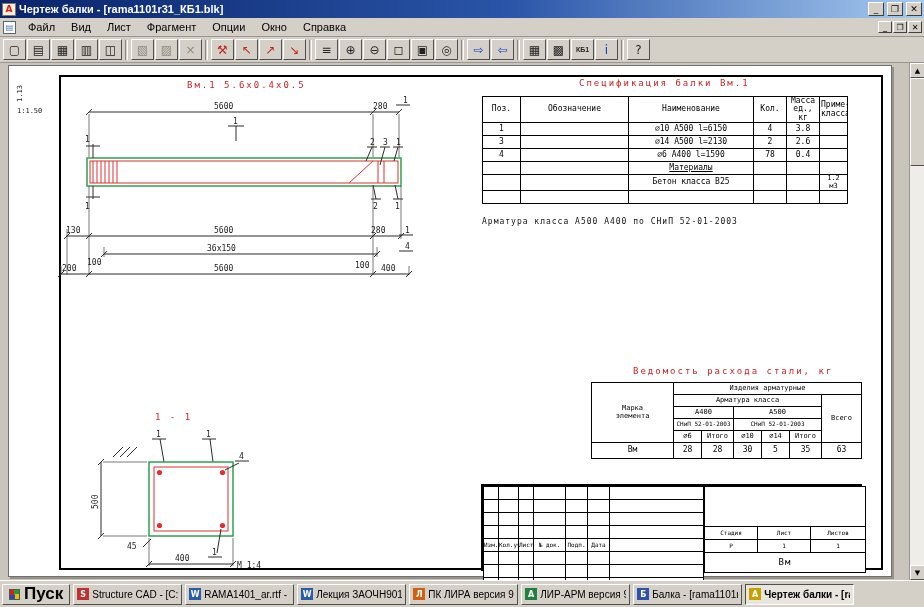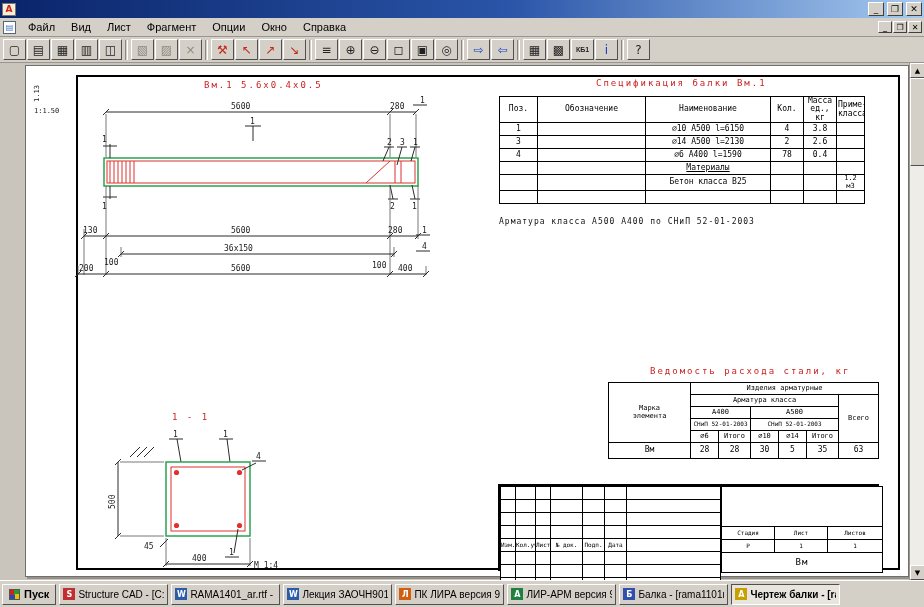--- a/index.html
+++ b/index.html
@@ -27,21 +27,21 @@
   .tool-btn{width:23px;height:21px;background:#d4d0c8;border:1px solid;border-color:#fff #505050 #505050 #fff;
     font:12px "DejaVu Sans",sans-serif;color:#222;display:flex;align-items:center;justify-content:center;
     overflow:hidden;flex:0 0 auto}
   .tool-btn.red{color:#c22818}
   .tool-btn.blue{color:#1040c0}
   .tool-btn.gray{color:#8d897f}
   .tool-btn.txt{font:bold 7px "Liberation Sans",sans-serif}
   .tsep{width:3px;height:20px;border-left:1px solid #8d897f;border-right:1px solid #fff;margin:0 2px;flex:0 0 auto}
   
   .workarea{position:relative;height:517px;background:#c9c5bd;overflow:hidden}
-  .sheet{position:absolute;left:25px;top:2px;width:884px;height:512px;background:#fff;
+  .sheet{position:absolute;left:8px;top:2px;width:884px;height:512px;background:#fff;
     border:1px solid #6f6f6f;box-shadow:2px 2px 0 #979289}
   .frame{position:absolute;left:50px;top:9px;width:824px;height:495px;border:2px solid #000}
   .dwg{position:absolute;left:0;top:0}
   .dwg-title{position:absolute;color:#cc2222;font:9px "DejaVu Sans Mono",monospace;letter-spacing:2px;white-space:nowrap}
   .footnote{position:absolute;color:#111;font:8px "DejaVu Sans Mono",monospace;letter-spacing:1px;white-space:nowrap}
   svg text{font-family:"DejaVu Sans Mono",monospace;font-size:8px;fill:#1a1a1a}
   svg text.f7{font-size:7px}
   .k{stroke:#2b2b2b;stroke-width:1;fill:none}
   .kl{stroke:#555;stroke-width:.8;fill:none}
   .r{stroke:#e03030;stroke-width:1;fill:none}
@@ -68,37 +68,38 @@
   
   .vscroll{position:absolute;right:0;top:0;width:15px;height:517px;background:#efede8;border-left:1px solid #9a968e}
   .scroll-btn{width:15px;height:15px;background:#d4d0c8;border:1px solid;border-color:#fff #505050 #505050 #fff;
     font:7px "DejaVu Sans",sans-serif;display:flex;align-items:center;justify-content:center}
   .scroll-btn.down{position:absolute;bottom:0}
   .scroll-thumb{position:absolute;top:15px;left:0;width:15px;height:88px;background:#d4d0c8;
     border:1px solid;border-color:#fff #505050 #505050 #fff}
   
   .taskbar{height:27px;background:#d4d0c8;border-top:1px solid #fff;display:flex;align-items:center;gap:3px;padding:0 2px}
   .start-btn{height:21px;background:#d4d0c8;border:1px solid;border-color:#fff #505050 #505050 #fff;
-    display:flex;align-items:center;gap:4px;padding:0 6px;font-size:11px;font-weight:bold;flex:0 0 auto}
+    display:flex;align-items:center;gap:4px;padding:0 6px;font-size:17px;font-weight:bold;flex:0 0 auto}
   .winflag{width:11px;height:11px;background:conic-gradient(#2a9a2a 0 25%,#e8c000 0 50%,#2050c0 0 75%,#d02020 0);
     border:1px solid #555}
   .task-btn{width:109px;height:21px;background:#d4d0c8;border:1px solid;border-color:#fff #505050 #505050 #fff;
     display:flex;align-items:center;gap:3px;padding:0 3px;font-size:10px;overflow:hidden;flex:0 0 auto}
   .task-btn .tlabel{white-space:nowrap;overflow:hidden}
   .task-btn.active{background:#e8e5df;border-color:#505050 #fff #fff #505050;font-weight:bold}
   .ticon{width:12px;height:12px;flex:0 0 auto;color:#fff;font:bold 8px "DejaVu Sans",sans-serif;
     display:flex;align-items:center;justify-content:center}
   .ticon.c0{background:#c03030}.ticon.c1{background:#2a5caa}.ticon.c2{background:#2a5caa}
   .ticon.c3{background:#d06010}.ticon.c4{background:#208040}.ticon.c5{background:#3050b0}.ticon.c6{background:#c8a000}
 </style>
 </head>
 <body>
 
 <div class="titlebar">
   <div class="app-icon">А</div>
+  <div class="title">Чертеж балки - [rama1101r31_КБ1.blk]</div>
   <div class="spacer"></div>
   <div class="winbtn">_</div>
   <div class="winbtn">❐</div>
   <div class="winbtn">✕</div>
 </div>
 
 <div class="menubar">
   <div class="doc-icon">▤</div>
   <div class="menu-item">Файл</div>
   <div class="menu-item">Вид</div>

